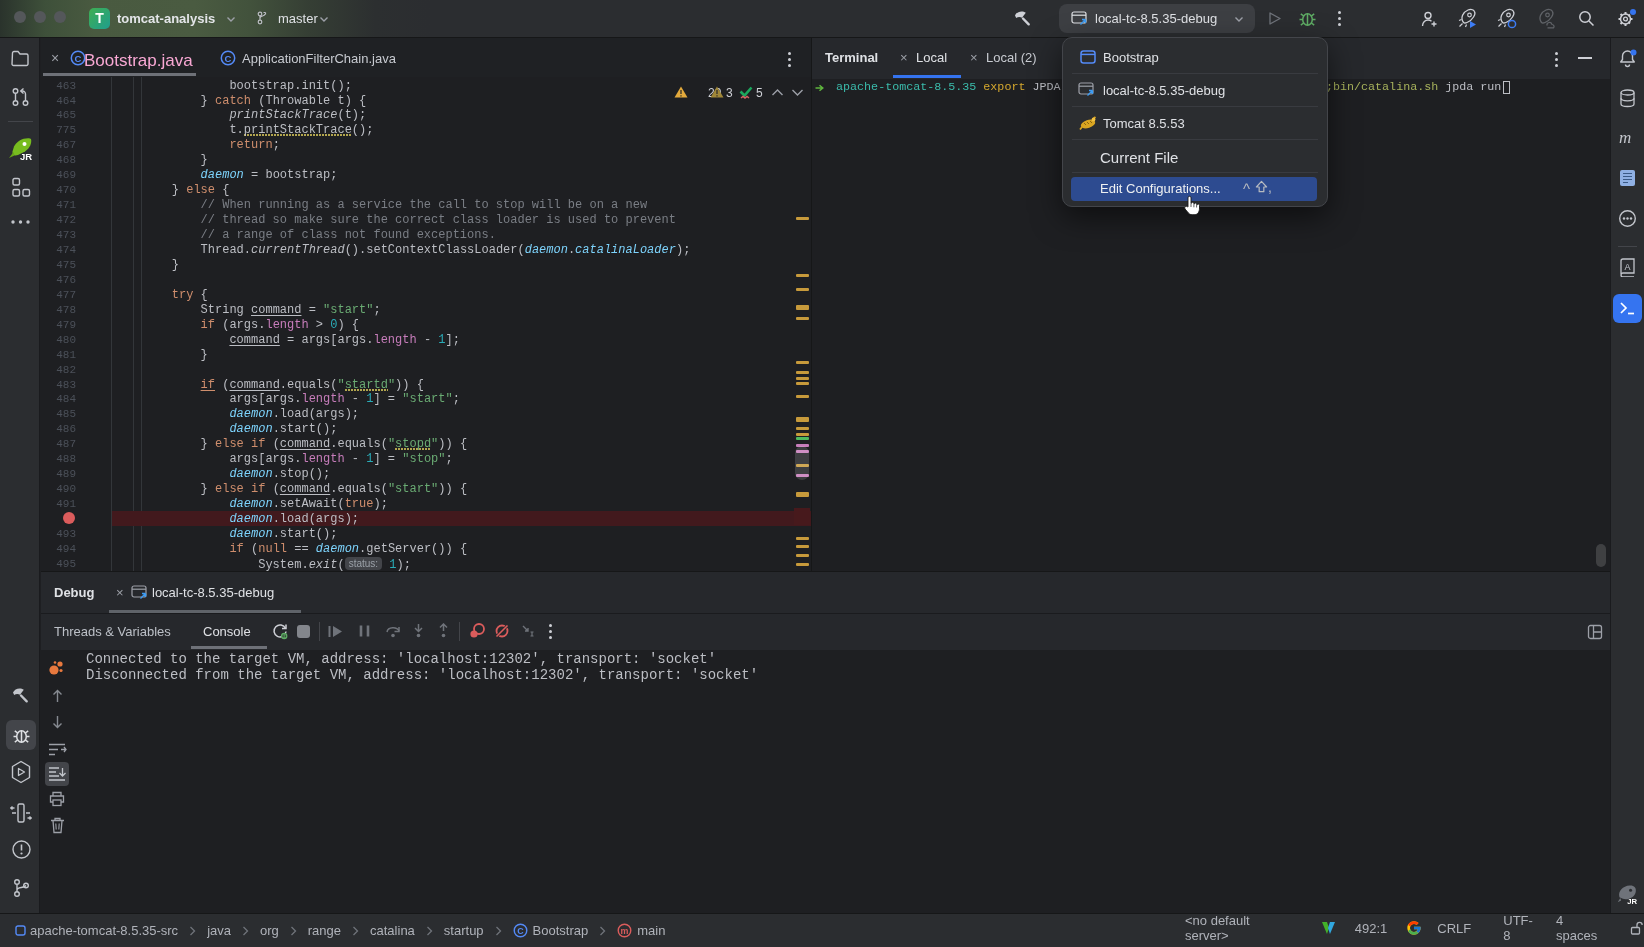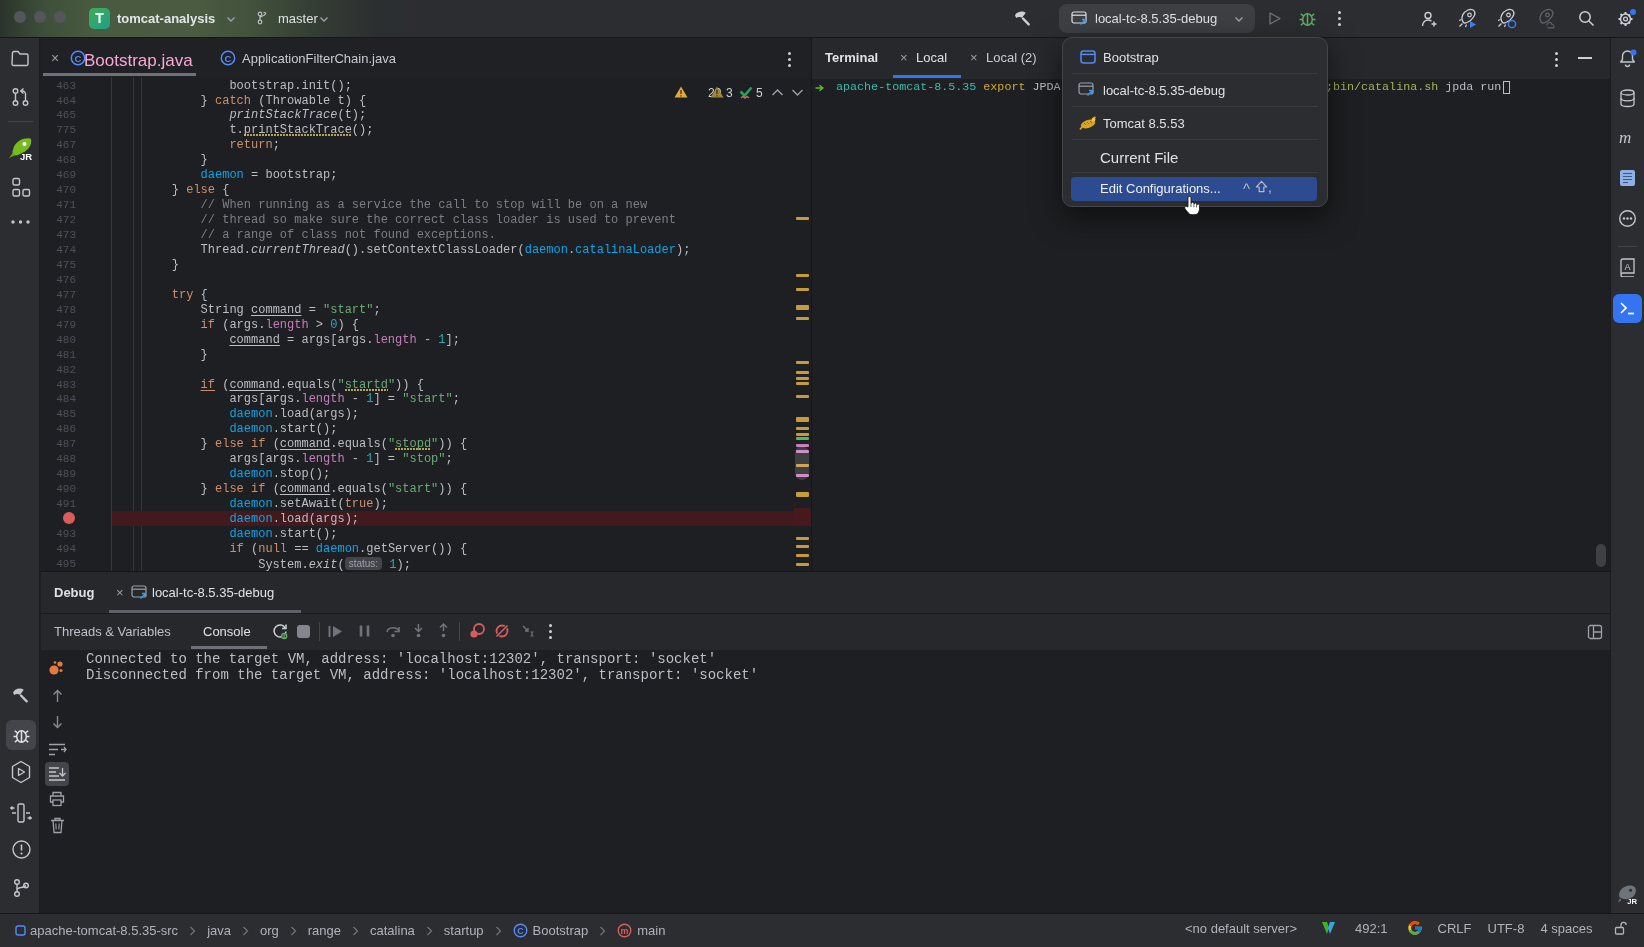--- a/index.html
+++ b/index.html
@@ -3,21 +3,21 @@
 <style>
 *{margin:0;padding:0;box-sizing:border-box}
 body{width:1644px;height:947px;position:relative;overflow:hidden;background:#1e1f22;
  font-family:"Liberation Sans",sans-serif;}
 .abs{position:absolute}
 .mono{font-family:"Liberation Mono",monospace}
 .cl{position:absolute;left:143px;height:15px;line-height:15px;font-family:"Liberation Mono",monospace;
  font-size:12px;color:#bcbec4;white-space:pre}
 .ln{position:absolute;width:36px;text-align:right;height:15px;line-height:15px;
  font-family:"Liberation Mono",monospace;font-size:11px;color:#4b5059}
-.k{color:#cf8e6d}.s{color:#6aab73}.n{color:#2aacb8}.f{color:#0ea5e9;}.fp{color:#c77dbb}
+.k{color:#cf8e6d}.s{color:#6aab73}.n{color:#2aacb8}.f{color:#7dd3fc;font-style:italic}.fp{color:#c77dbb}
 .c{color:#7a7e85}.m{font-style:italic}
 .u{text-decoration:underline;text-underline-offset:2px;text-decoration-thickness:1px}
 .w{background-image:radial-gradient(circle at 1px 1px,#b3a64f 1.1px,rgba(0,0,0,0) 1.3px);background-size:3px 3px;background-repeat:repeat-x;background-position:0 bottom}
 .chip{display:inline-block;background:#43454a;color:#9ba1a8;border-radius:4px;
  font-family:"Liberation Sans",sans-serif;font-size:10px;line-height:13px;height:13px;
  padding:0 4px;vertical-align:1px}
 .sep-v{position:absolute;width:1px;background:#43454a}
 .icon{position:absolute}
 </style></head>
 <body>
@@ -465,21 +465,21 @@
       <path d="M14 1 h-5 l-2 6 2 6 z" fill="#31a8e0"></path>
     </svg>
 <span>492:1</span>
 <svg width="16" height="16" viewBox="0 0 48 48" style="margin:0 15px 0 19px">
 <path fill="#FFC107" d="M43.6 20H24v8h11.3C33.7 32.7 29.3 36 24 36c-6.6 0-12-5.4-12-12s5.4-12 12-12c3.1 0 5.9 1.2 8 3l5.7-5.7C34 6.1 29.3 4 24 4 13 4 4 13 4 24s9 20 20 20 20-9 20-20c0-1.3-.1-2.7-.4-4z"></path>
 <path fill="#FF3D00" d="M6.3 14.7l6.6 4.8C14.7 15.1 18.9 12 24 12c3.1 0 5.9 1.2 8 3l5.7-5.7C34 6.1 29.3 4 24 4 16.3 4 9.7 8.3 6.3 14.7z"></path>
 <path fill="#4CAF50" d="M24 44c5.2 0 9.9-2 13.4-5.2l-6.2-5.2C29.2 35.1 26.7 36 24 36c-5.2 0-9.6-3.3-11.3-8l-6.5 5C9.5 39.6 16.2 44 24 44z"></path>
 <path fill="#1976D2" d="M43.6 20H24v8h11.3c-.8 2.2-2.2 4.2-4.1 5.6l6.2 5.2C41 35.4 44 30 44 24c0-1.3-.1-2.7-.4-4z"></path>
     </svg>
 <span>CRLF</span>
-    <span style="margin-left:16px">UTF-8</span>
+    <span style="margin-left:32px">UTF-8</span>
     <span style="margin-left:16px">4 spaces</span>
 <svg width="15" height="15" viewBox="0 0 15 15" style="margin-left:21px">
       <rect x="2.5" y="6.5" width="8" height="6.5" rx="1" stroke="#b0b3ba" stroke-width="1.3" fill="none"></rect>
       <path d="M8 6.5 V4 a2.6 2.6 0 0 1 5.2 0" stroke="#b0b3ba" stroke-width="1.3" fill="none"></path>
     </svg>
 </div>
 <div class="abs" style="left:1610px;top:38px;width:1px;height:875px;background:#1a1b1e"></div>
 <div class="abs" style="left:1611px;top:38px;width:33px;height:875px;background:#2b2d30"></div>
 <svg class="icon" style="left:1618px;top:49px" width="19" height="19" viewBox="0 0 19 19">
 <path d="M9.5 2 a5 5 0 0 1 5 5 v3.5 l1.8 2.5 H2.7 l1.8-2.5 V7 a5 5 0 0 1 5-5 z" stroke="#c2c5cb" stroke-width="1.4" fill="none" stroke-linejoin="round"></path>

